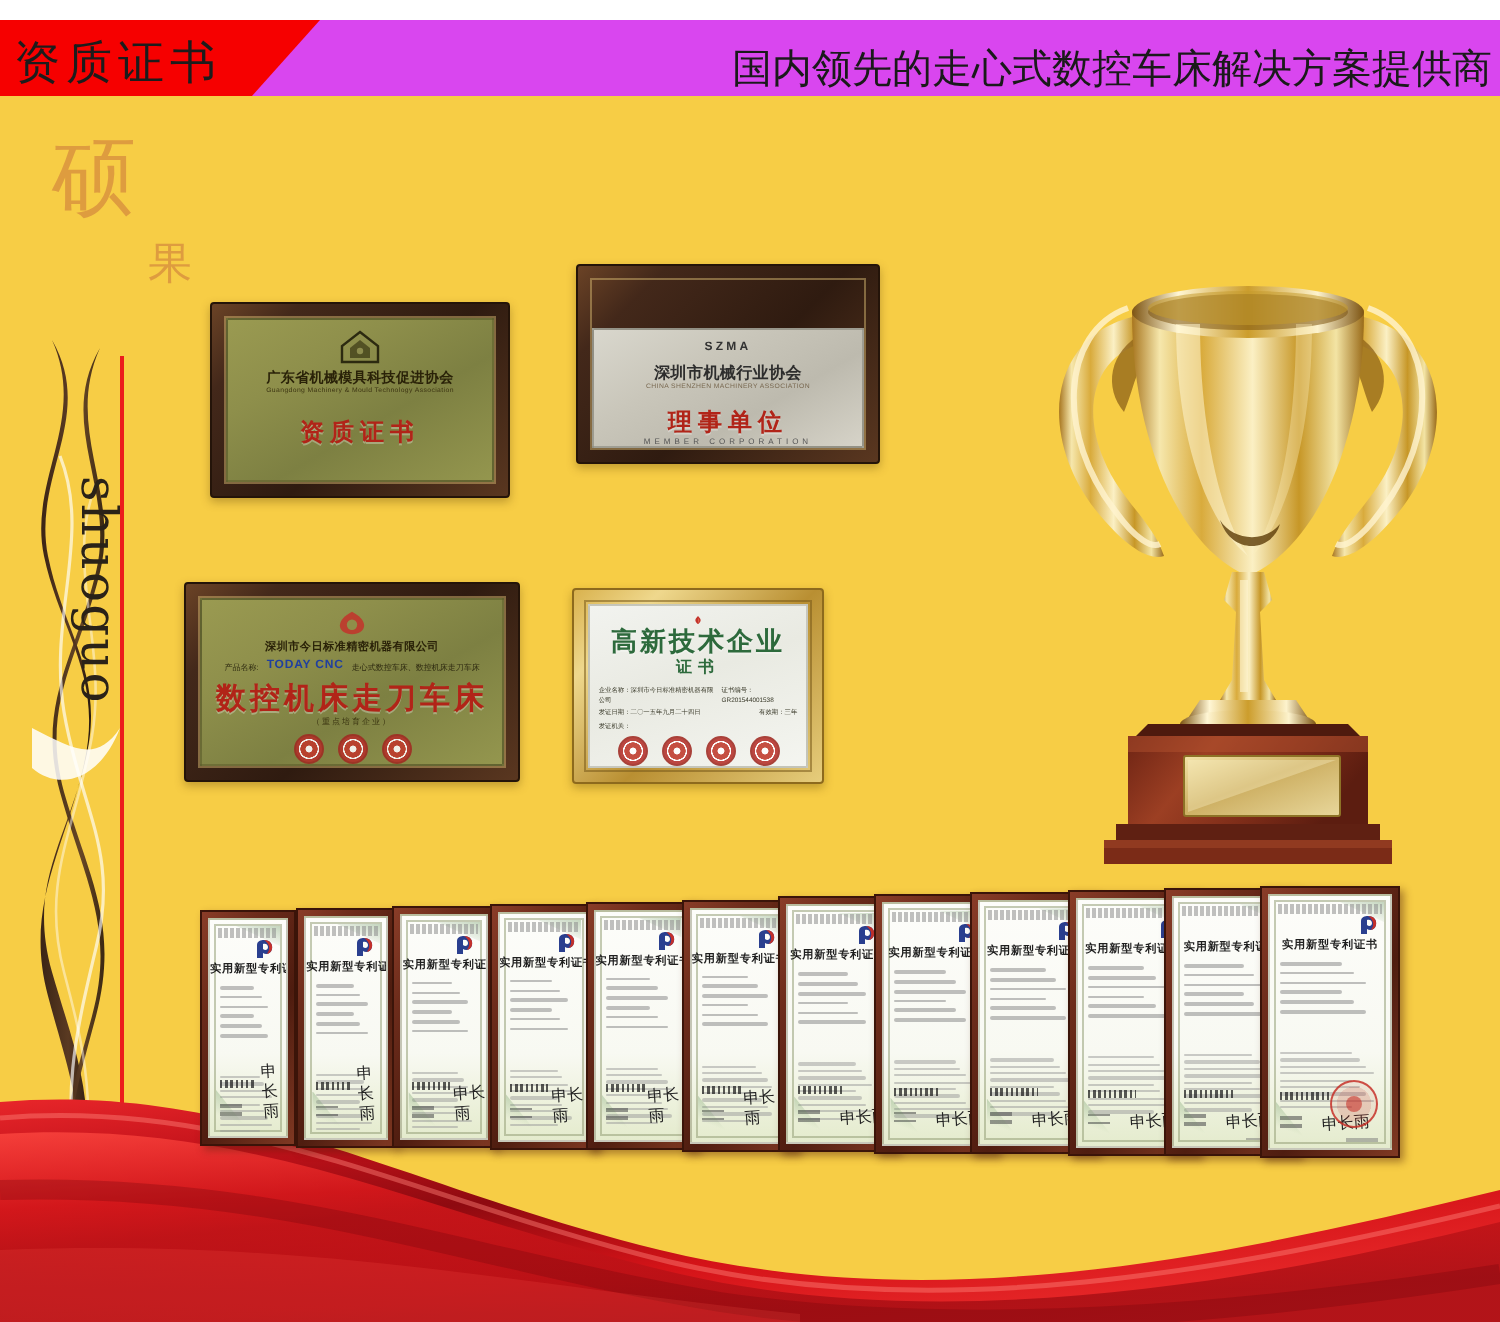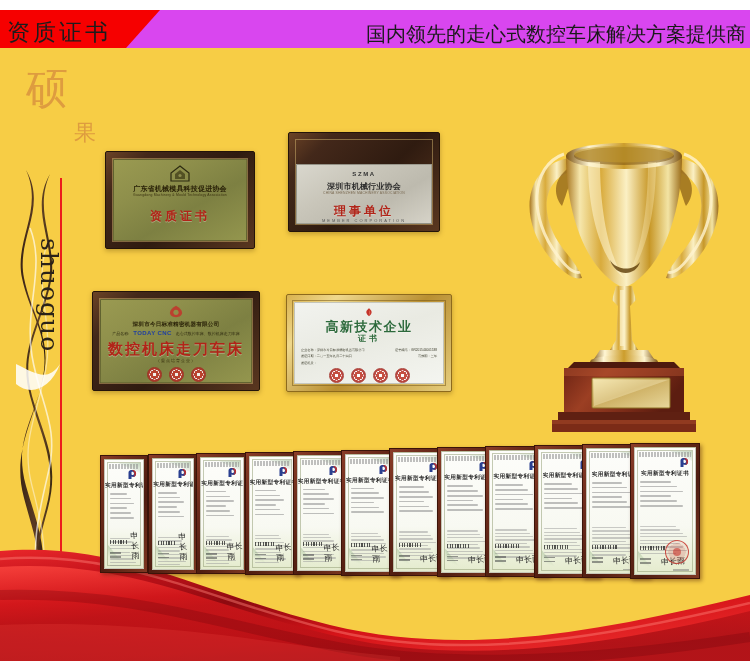--- a/index.html
+++ b/index.html
@@ -260,21 +260,21 @@
         <div class="award-cn" style="margin-top:4px;font-size:15px;line-height:18px;letter-spacing:2px">数控机床走刀车床</div>
         <div style="font-size:4px;line-height:6px;color:#3a3410;letter-spacing:1px">（重点培育企业）</div>
         <div class="seal-row" style="margin-top:3px">
           <span class="seal"></span>
           <span class="seal"></span>
           <span class="seal"></span>
         </div>
       </div>
     </div>
 
-    <div class="plaque" style="left:286px;top:246px;width:166px;height:98px;">
+    <div class="plaque" style="left:286px;top:246px;width:126px;height:98px;">
       <div class="frame frame-gold">
         <div class="inner"></div>
       </div>
       <div class="plate plate-paper">
         <svg class="logo-mark" width="16" height="14" viewBox="0 0 16 14">
           <path d="M8 0 C10 3 13 4 12 8 C11.4 10.6 9.4 12 8 13 C6.6 12 4.6 10.6 4 8 C3 4 6 3 8 0 Z" fill="#c4332b"></path>
           <path d="M8 3 C9.2 5 10.6 6 10 8.4 C9.6 10 8.6 10.8 8 11.4 Z" fill="#e06a55" opacity=".8"></path>
         </svg>
         <div class="award-cn" style="margin-top:2px;font-size:13px;line-height:15px;color:#2d6a3c;letter-spacing:1.5px">高新技术企业</div>
         <div style="font-size:8px;line-height:10px;color:#2d6a3c;letter-spacing:3px;font-weight:bold">证书</div>

